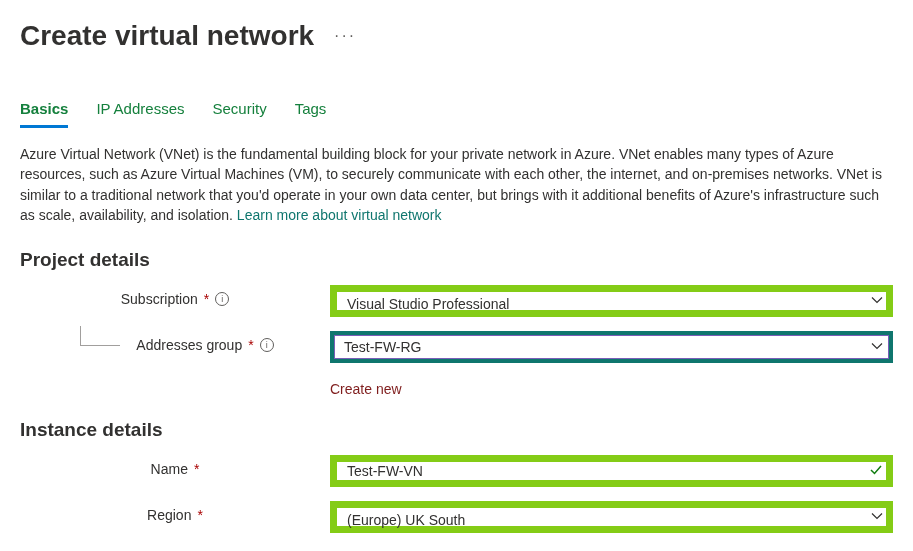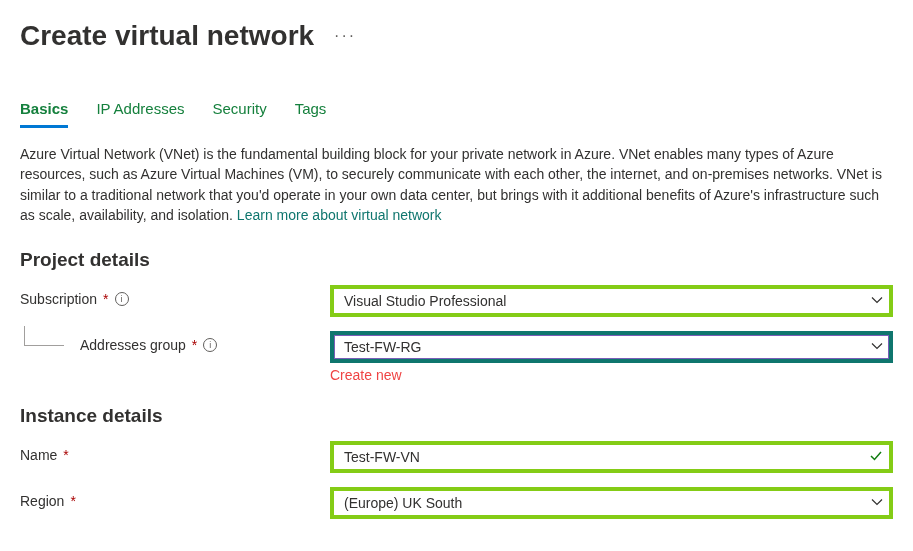--- a/index.html
+++ b/index.html
@@ -71,20 +71,21 @@
       margin-bottom: 14px;
     }
     .form-label-col {
       width: 310px;
       flex-shrink: 0;
       display: flex;
       align-items: center;
       gap: 6px;
       padding-top: 6px;
       font-size: 14px;
+      justify-content: center;
     }
     .form-control-col {
       flex: 1;
       max-width: 570px;
     }
     .required {
       color: #a80000;
     }
     .info-icon {
       display: inline-flex;
@@ -99,21 +100,21 @@
       cursor: pointer;
     }
     .select-wrap, .input-wrap {
       position: relative;
       width: 100%;
     }
     .select-control, .text-control {
       width: 100%;
       height: 32px;
       padding: 4px 30px 4px 10px;
-      border: 4px solid #84cc16;
+      border: 7px solid #84cc16;
       background: #ffffff;
       font-size: 14px;
       color: #323130;
       outline: none;
       font-family: inherit;
     }
     .select-control.focused {
       border: 4px solid #0f766e;
       box-shadow: 0 0 0 1px #7a5db8 inset;
     }
@@ -126,22 +127,22 @@
     }
     .check-icon {
       position: absolute;
       right: 10px;
       top: 50%;
       transform: translateY(-50%);
       color: #107c10;
     }
     .create-new-link {
       display: inline-block;
-      margin-top: 4px;
-      color: #ef4444;
+      margin-top: 18px;
+      color: #7f1d1d;
       text-decoration: none;
       font-size: 14px;
       cursor: pointer;
     }
     .indent-connector {
       display: inline-block;
       width: 40px;
       height: 20px;
       border-left: 1px solid #a19f9d;
       border-bottom: 1px solid #a19f9d;

